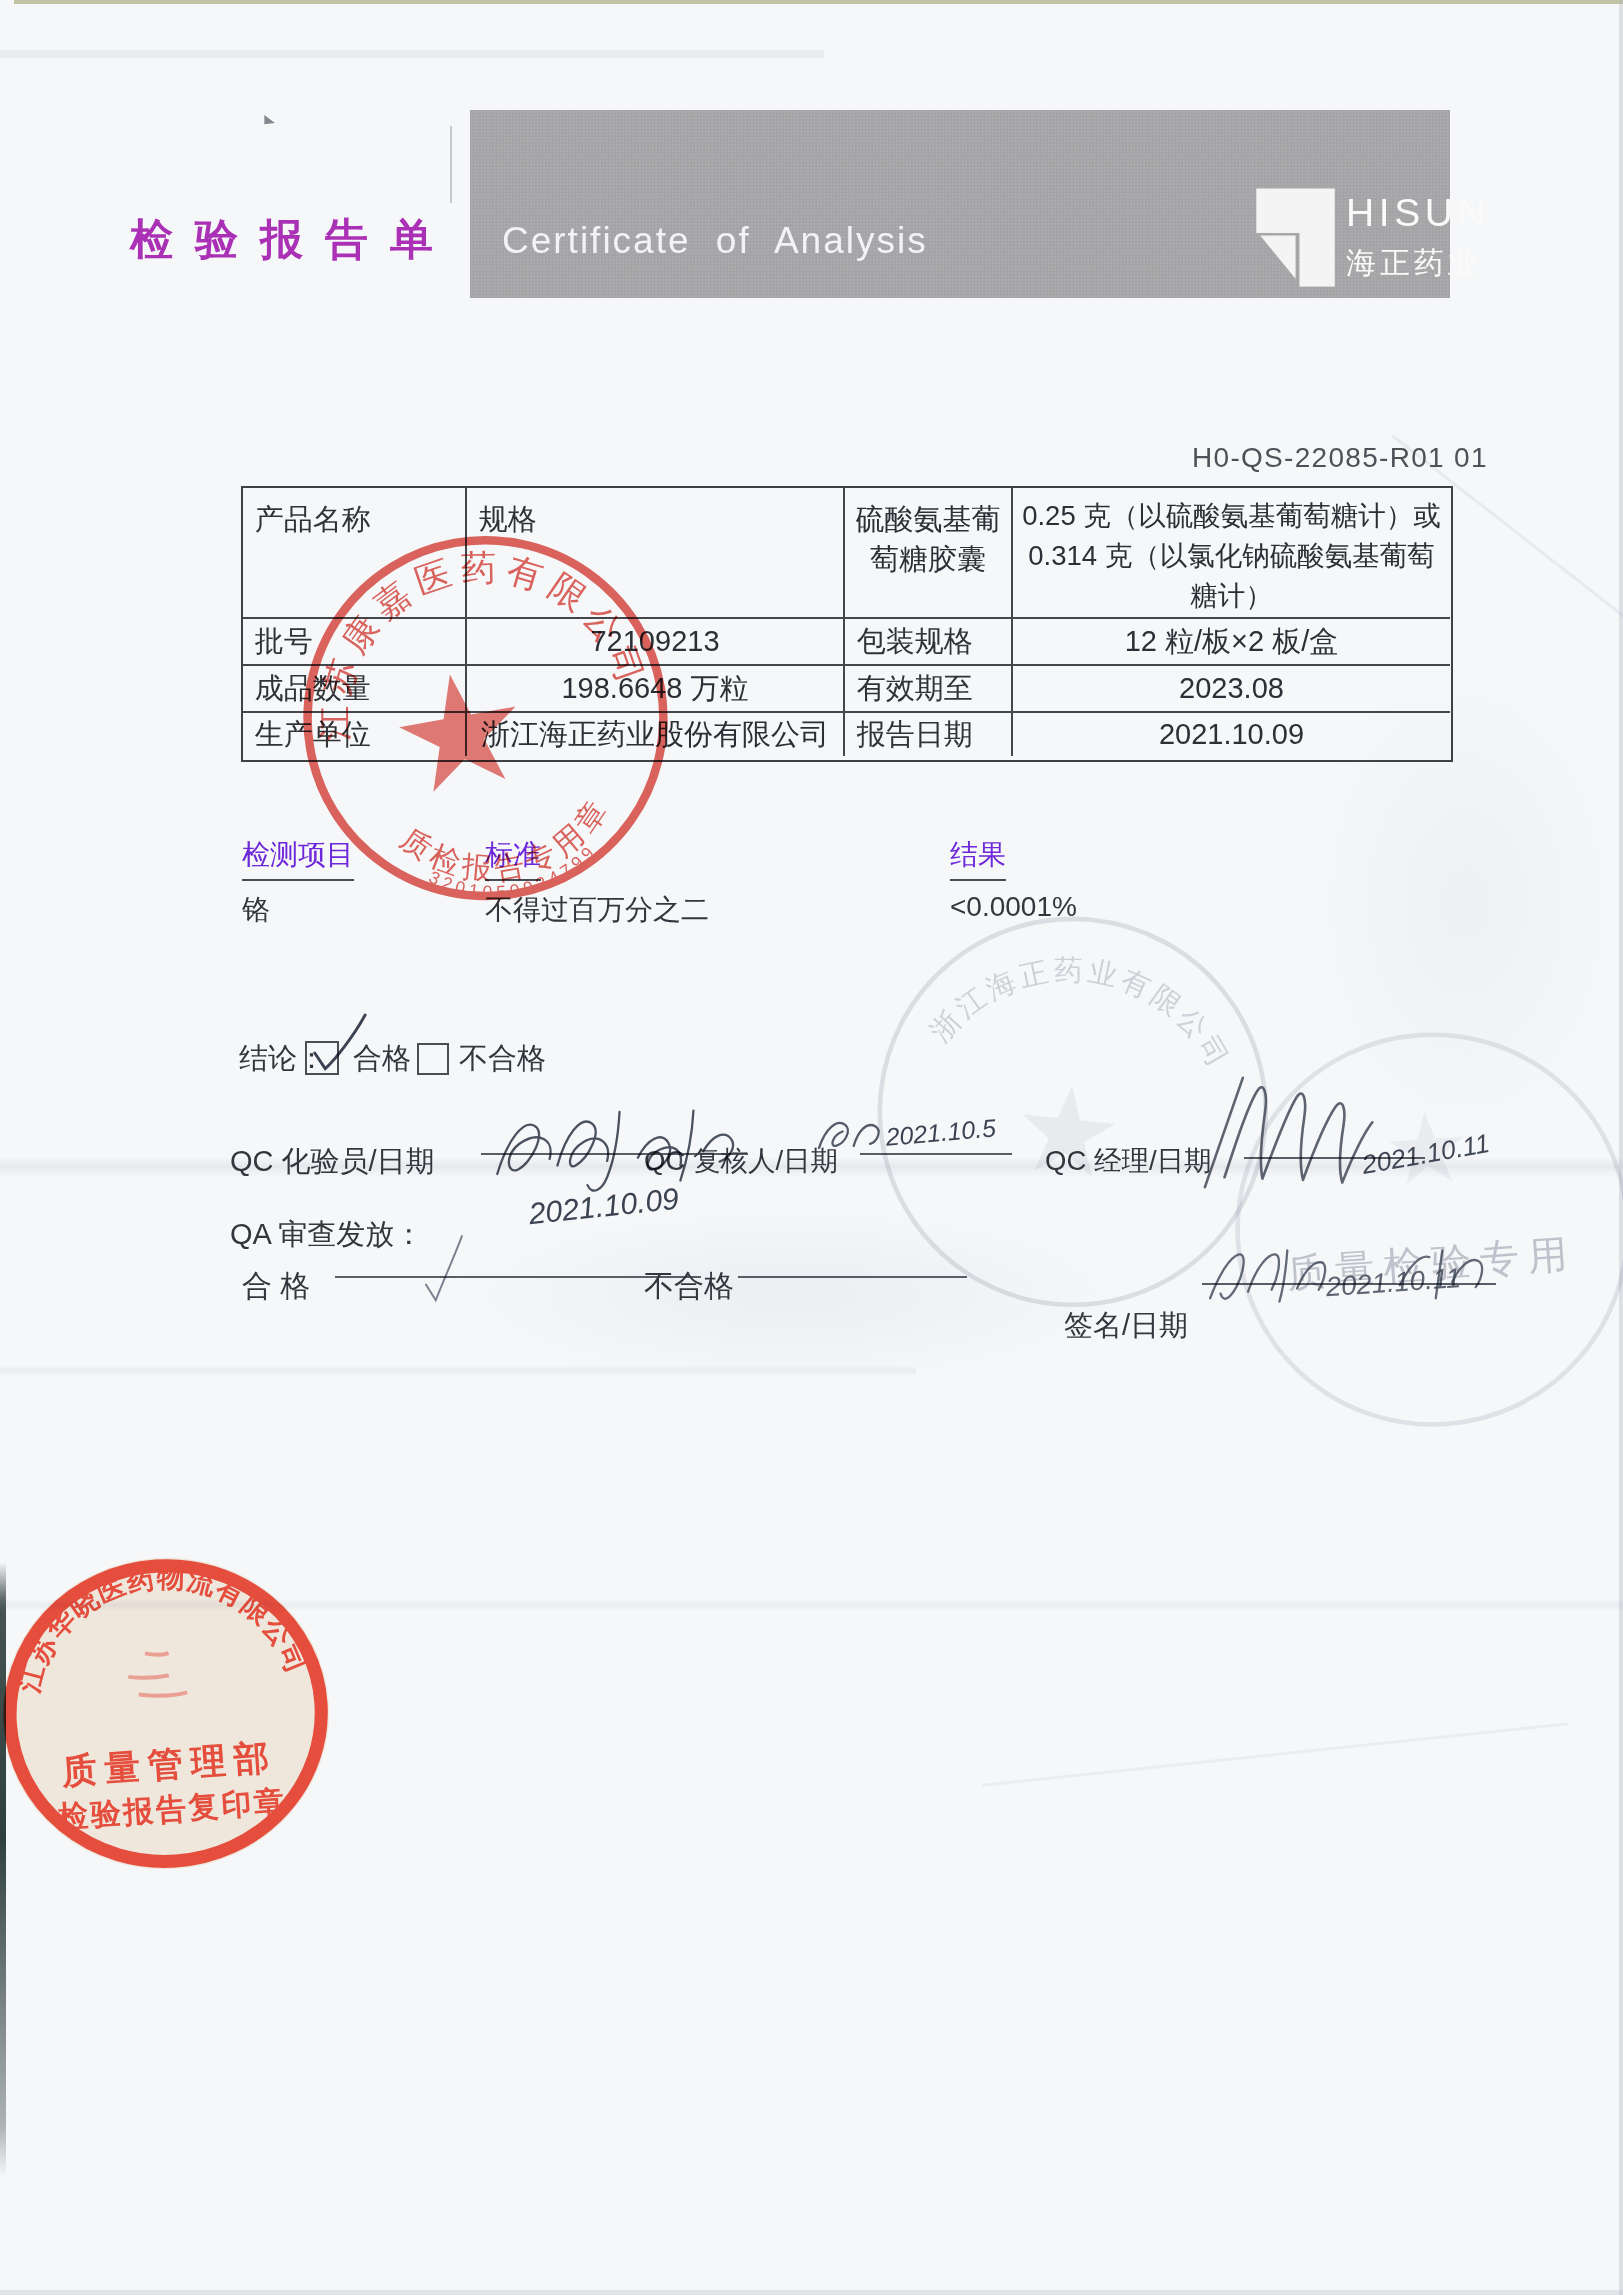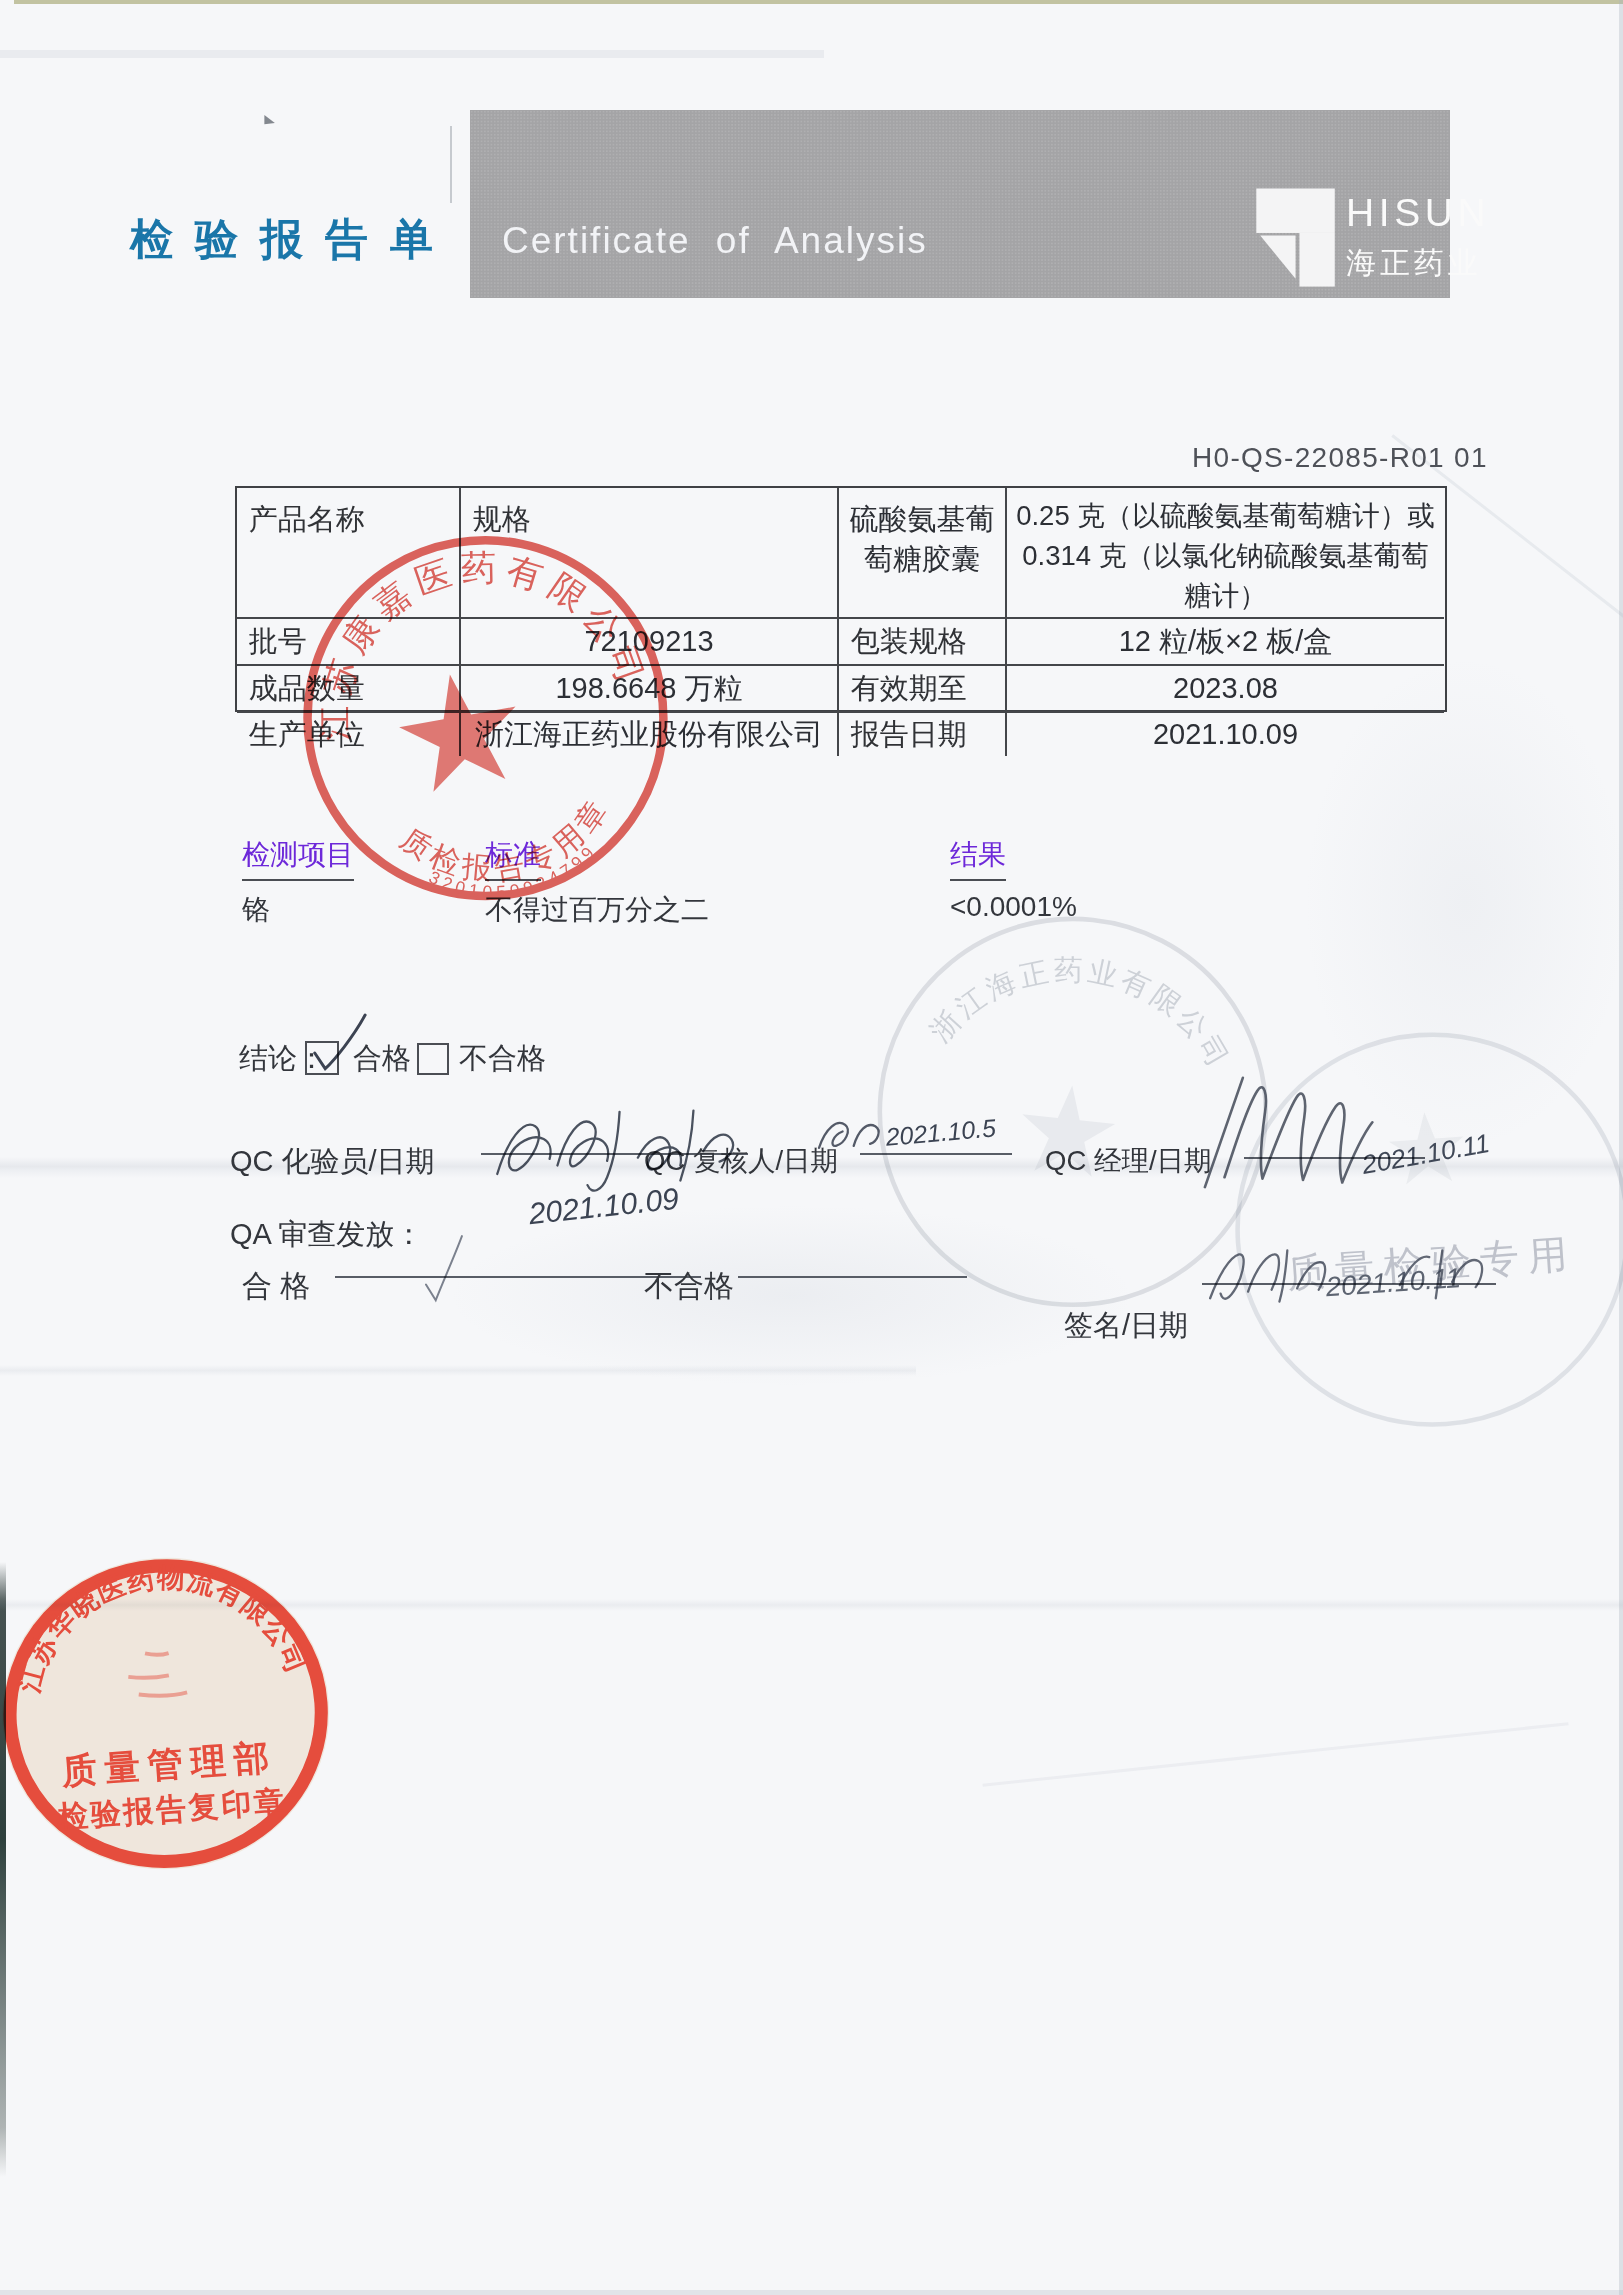--- a/index.html
+++ b/index.html
@@ -6,33 +6,33 @@
   .page{
     position:relative; width:1623px; height:2295px; overflow:hidden;
     background:#f6f7f9;
     font-family:"Liberation Sans","DejaVu Sans",sans-serif;
     color:#33363c;
   }
   .abs{position:absolute;}
   .t{position:absolute; white-space:nowrap; color:#33363c;}
 
   
-  .title-cn{left:130px; top:211px; font-size:43px; font-weight:600; letter-spacing:22px; color:#0369a1; opacity:.9;}
+  .title-cn{left:130px; top:211px; font-size:43px; font-weight:600; letter-spacing:22px; color:#a21caf; opacity:.9;}
   .banner{left:470px; top:110px; width:980px; height:188px; background:#a4a4a6;
     background-image:radial-gradient(rgba(255,255,255,.12) 0.7px, transparent 1px);
     background-size:3.3px 3.3px;}
   .title-en{left:502px; top:220px; font-size:37px; letter-spacing:2px; word-spacing:13px; color:#f2f3f6;}
   .hisun-icon{left:1255px; top:187px; width:85px; height:105px;}
   .hisun-en{left:1346px; top:191px; font-size:39px; letter-spacing:4.6px; color:#fafafa;}
   .hisun-cn{left:1346px; top:243px; font-size:30px; letter-spacing:3.9px; color:#fafafa;}
   .doc-number{left:1192px; top:442px; font-size:28px; letter-spacing:1.3px; color:#4e5158;}
 
   
   .info-table{
-    position:absolute; left:235px; top:486px; width:1212px; height:226px;
+    position:absolute; left:241px; top:486px; width:1212px; height:276px;
     display:grid; grid-template-columns:224px 378px 168px 437px; grid-template-rows:131px 47px 47px 43px;
     border:2.6px solid #3f4145; box-sizing:border-box; background:transparent;
   }
   .cell{border-right:2px solid #44464a; border-bottom:2px solid #44464a; display:flex; align-items:center; font-size:29px; color:#2c2f35; box-sizing:border-box;}
   .cell:nth-child(4n){border-right:none;}
   .cell:nth-child(n+13){border-bottom:none;}
   .cell.lbl{justify-content:flex-start; padding-left:11.8px; color:#303236;}
   .cell.val{justify-content:center; text-align:center;}
   .cell.top{align-items:flex-start; padding-top:11.8px;}
   .cell.spec{font-size:27.5px; line-height:1.45; padding:7.9px 7.9px 0 7.9px; white-space:normal;}

